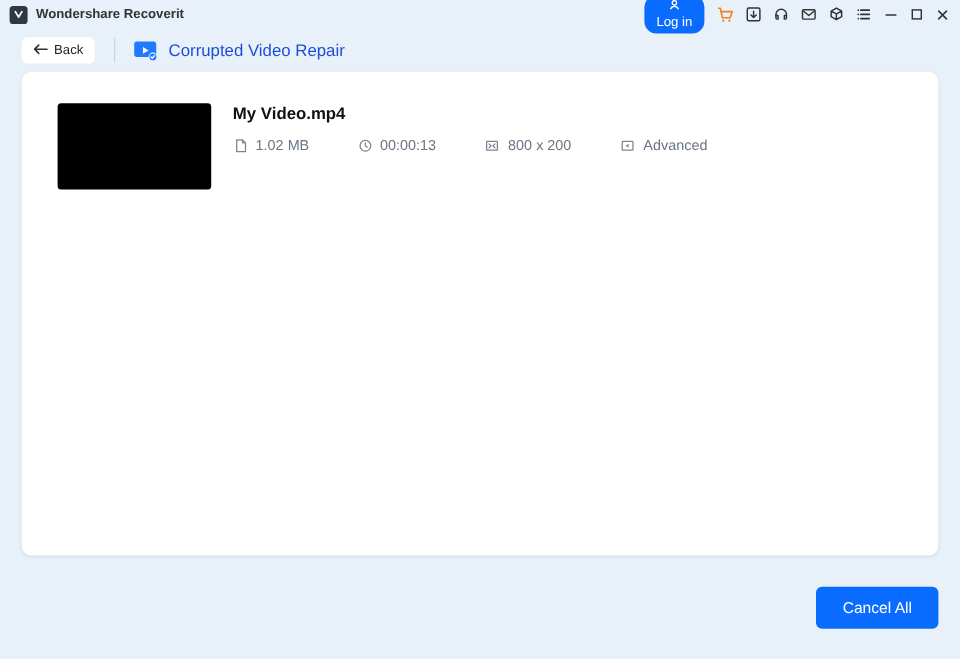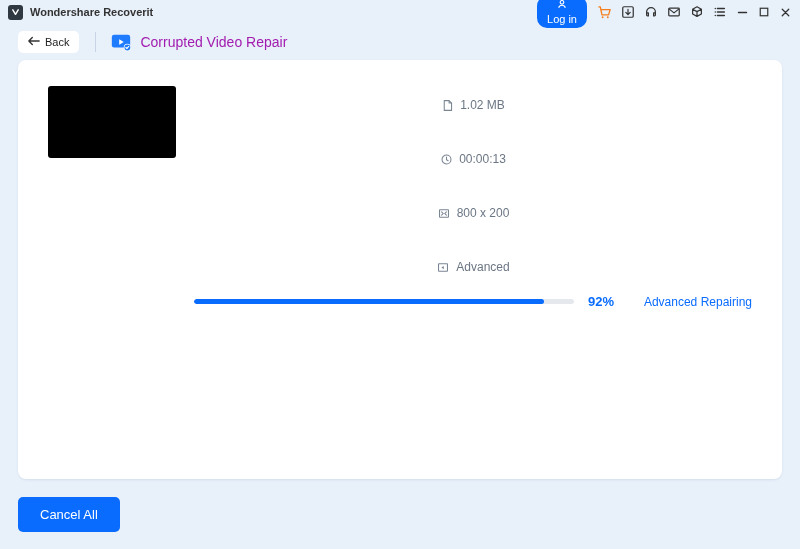--- a/index.html
+++ b/index.html
@@ -17,39 +17,39 @@
   .titlebar-icons { display: flex; align-items: center; gap: 9px; margin-left: 10px; }
   .t-icon { color: #333; display: flex; align-items: center; justify-content: center; cursor: pointer; }
   .t-icon.cart { color: #f67e1a; }
 
   
   .header { height: 36px; display: flex; align-items: center; padding: 0 18px; }
   .back-btn { display: flex; gap: 5px; background: #fff; border: none; padding: 5px 10px; border-radius: 5px; font-size: 11px; color: #222; cursor: pointer; }
   .back-btn svg { display: block; }
   .divider { width: 1px; height: 20px; background: #c6d4e6; margin: 0 14px 0 16px; }
   .feature-logo { width: 22px; height: 22px; display: flex; align-items: center; justify-content: center; }
-  .feature-title { font-size: 14px; color: #a21caf; margin-left: 8px; }
+  .feature-title { font-size: 14px; color: #1d4ed8; margin-left: 8px; }
 
   
   .card { background: #fff; margin: 0 18px; border-radius: 8px; flex: 1; padding: 26px 30px; box-shadow: 0 1px 2px rgba(100,130,170,.15); overflow: hidden; }
   .item-row { display: flex; align-items: flex-start; }
   .thumb { width: 128px; height: 72px; background: #000; border-radius: 3px; flex: none; }
   .info { margin-left: 18px; flex: 1; min-width: 0; }
   .fname { font-size: 14px; font-weight: 600; color: #111; }
-  .meta { display: flex; align-items: center; gap: 40px; margin-top: 12px; font-size: 12px; color: #6b7684; flex-direction: column; }
+  .meta { display: flex; align-items: center; gap: 40px; margin-top: 12px; font-size: 12px; color: #6b7684; }
   .meta li { display: flex; align-items: center; gap: 6px; list-style: none; }
   .meta svg { display: block; flex: none; }
   .prog-row { display: flex; align-items: center; gap: 14px; margin-top: 20px; }
   .bar { flex: 1; height: 5px; background: #e5e9ee; border-radius: 3px; overflow: hidden; }
   .bar-fill { height: 100%; background: #0a6cff; border-radius: 3px; }
   .pct { font-size: 13px; font-weight: 600; color: #0a6cff; width: 40px; }
   .status { font-size: 12px; color: #0a6cff; width: 110px; text-align: right; }
 
   
-  .footer { height: 70px; display: flex; align-items: center; justify-content: flex-start; padding: 0 18px; }
+  .footer { height: 86px; display: flex; align-items: center; justify-content: flex-end; padding: 0 18px; }
   .cancel-all { background: #0a6cff; color: #fff; font-size: 13px; border: none; padding: 10px 22px; border-radius: 5px; cursor: pointer; }
 </style>
 </head>
 <body>
 
 <div class="titlebar">
   <span class="app-logo">
     <svg width="9" height="9" viewBox="0 0 10 10">
         <path d="M2 2 L5 7 L8 2" stroke="#fff" stroke-width="1.6" fill="none" stroke-linecap="round" stroke-linejoin="round"></path>
       </svg>
@@ -141,20 +141,21 @@
         <path d="M17.3 18l1.1 1.1 2-2.2" stroke="#fff" stroke-width="1.2" fill="none" stroke-linecap="round" stroke-linejoin="round"></path>
       </svg>
   </span>
   <span class="feature-title">Corrupted Video Repair</span>
 </div>
 
 <div class="card">
   <div class="item-row">
     <div class="thumb"></div>
     <div class="info">
+      <div class="fname">My Video.mp4</div>
       <ul class="meta">
         <li>
           <span>
               <svg width="13" height="13" viewBox="0 0 16 16" fill="none" stroke="#7a8593" stroke-width="1.3" stroke-linejoin="round">
                 <path d="M4 2h6l3 3v9a0 0 0 0 1 0 0H4V2z"></path>
                 <path d="M10 2v3h3"></path>
               </svg>
             </span>
           <span>1.02  MB</span>
         </li>
@@ -179,26 +180,19 @@
         <li>
           <span>
               <svg width="14" height="13" viewBox="0 0 16 16" fill="none" stroke="#7a8593" stroke-width="1.3" stroke-linecap="round">
                 <rect x="2.5" y="3.5" width="11" height="9" rx=".5"></rect>
                 <path d="M6 8l3-2v4l-3-2z" fill="#7a8593" stroke="none"></path>
               </svg>
             </span>
           <span>Advanced</span>
         </li>
       </ul>
-      <div class="prog-row">
-        <div class="bar">
-          <div class="bar-fill" style="width:92%"></div>
-        </div>
-        <span class="pct">92%</span>
-        <span class="status">Advanced Repairing</span>
-      </div>
     </div>
   </div>
 </div>
 
 <div class="footer">
   <button class="cancel-all">Cancel All</button>
 </div>
 
 </body></html>

